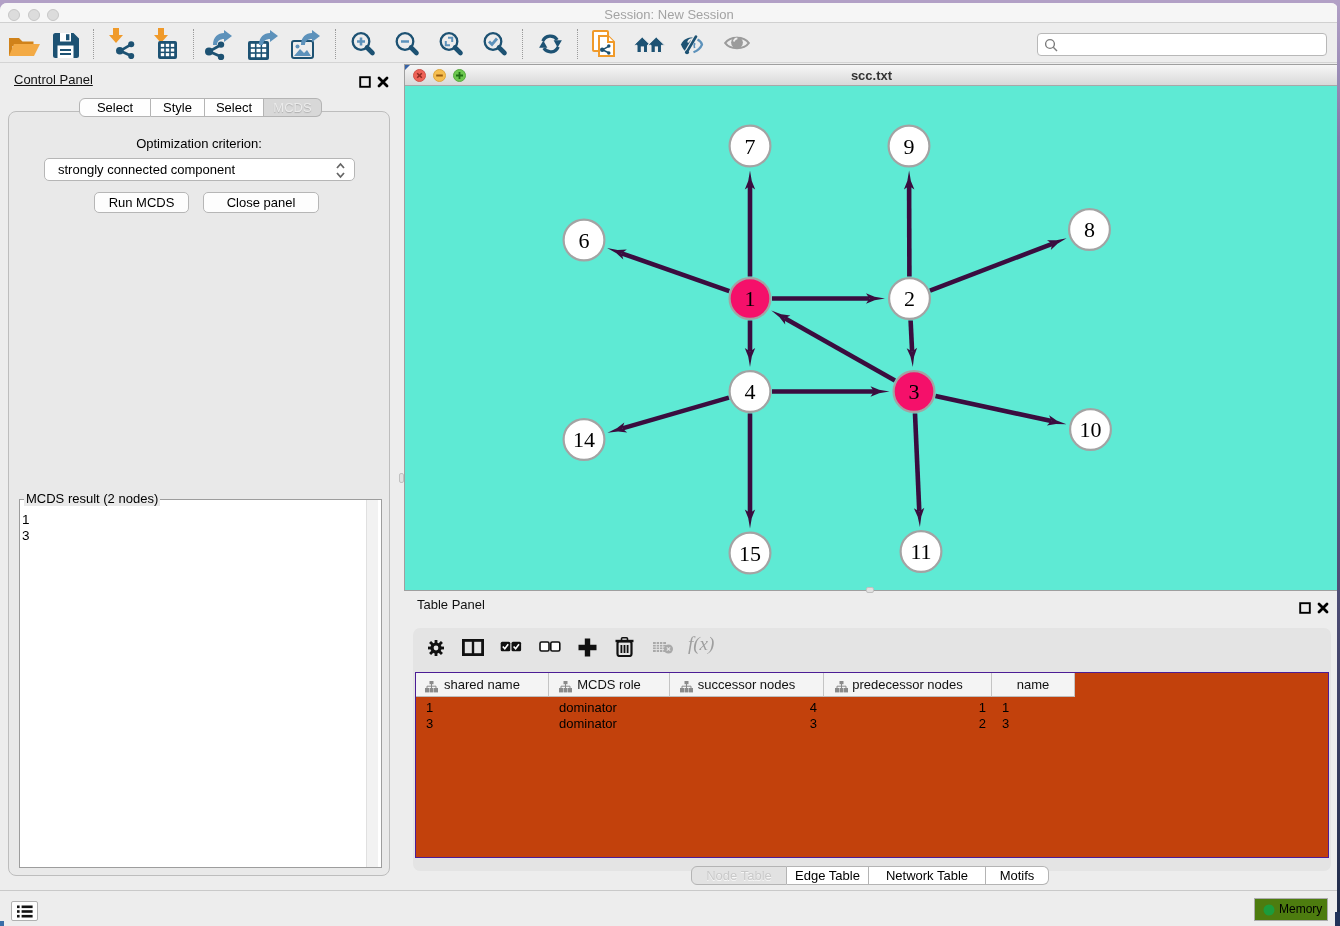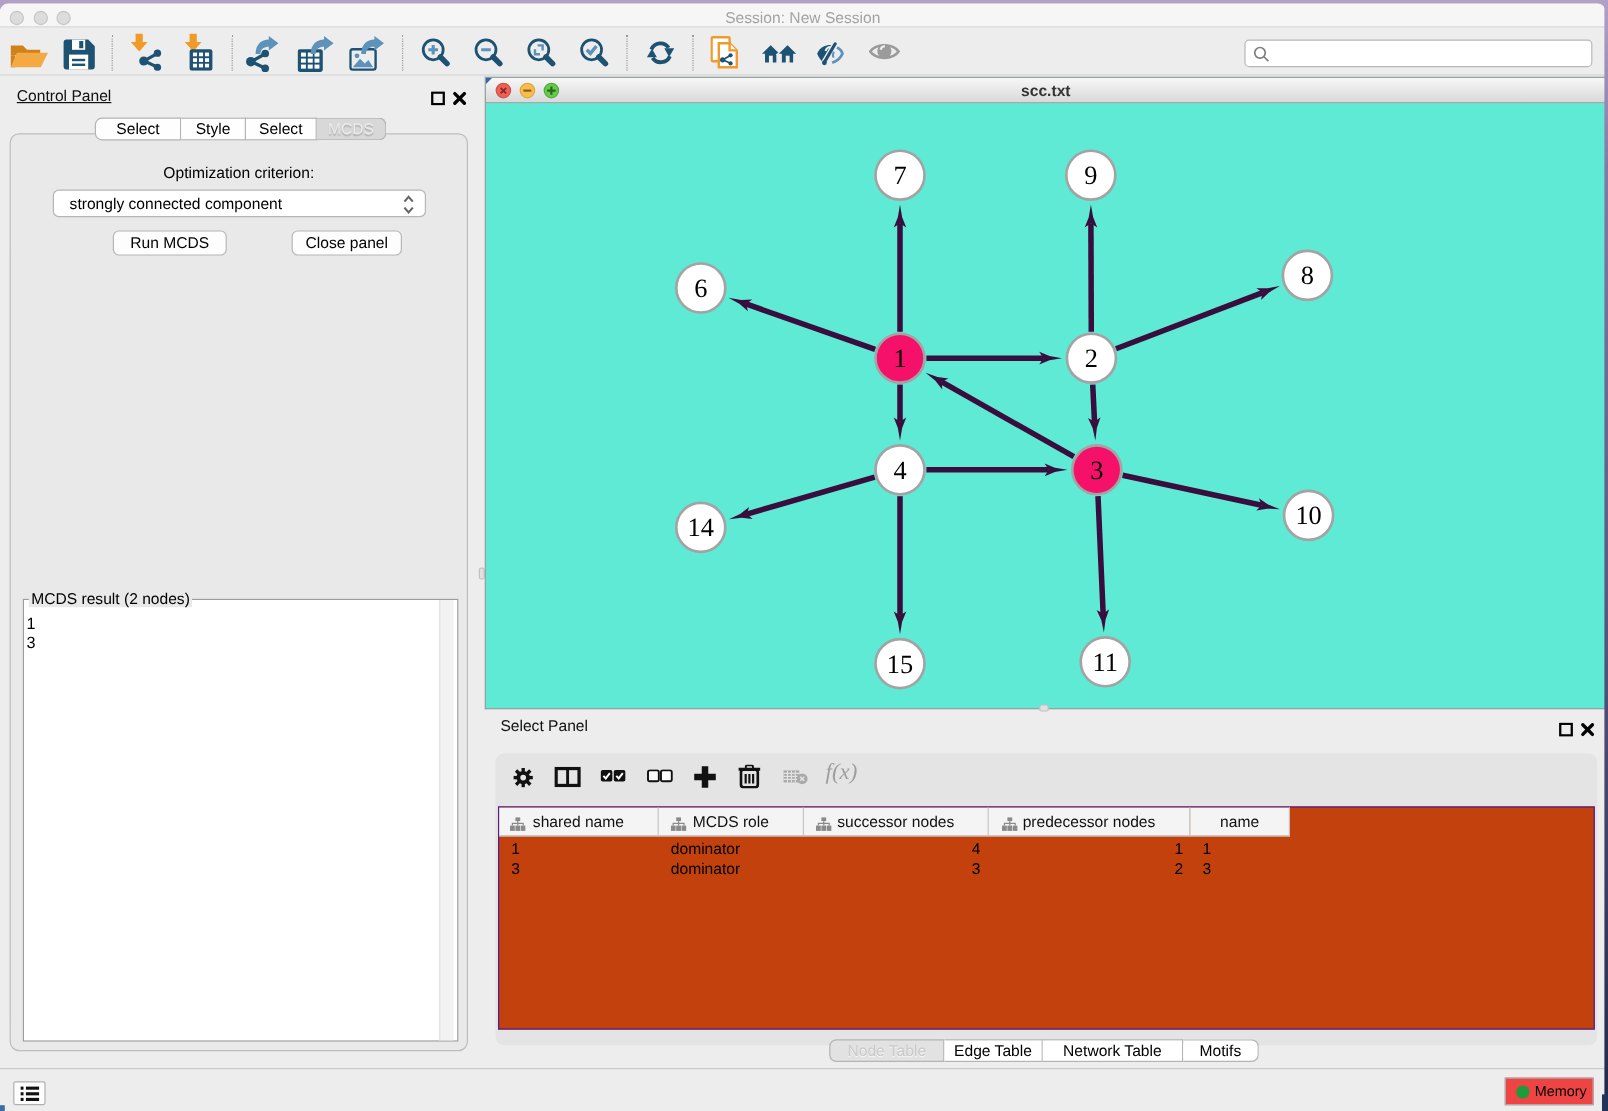--- a/index.html
+++ b/index.html
@@ -49,21 +49,21 @@
 #tp-title { left:417px; top:594px; font-size:13px; color:#111; }
 #tp-toolbar { left:413px; top:625px; width:918px; height:243px; background:#e4e4e4; border-radius:7px; }
 #tp-table { left:415px; top:669px; width:914px; height:186px; background:#c2410c; border:1px solid #4c1d95; }
 .th { position:absolute; top:0; height:24px; background:#f4f4f4; border-right:1px solid #c4c4c4; border-bottom:1px solid #bdbdbd; font-size:13px; color:#111; text-align:center; line-height:23px; }
 .td { position:absolute; font-size:13px; color:#000; }
 
 .btab { position:absolute; top:863px; height:19px; background:#fff; border:1px solid #b4b4b4; font-size:13px; color:#000; text-align:center; line-height:18px; }
 
 #statusbar { left:0; top:887px; width:1338px; height:36px; background:#ededed; border-top:1px solid #c9c9c9; }
 #listbtn { left:11px; top:10px; width:27px; height:20px; background:#fdfdfd; border:1px solid #b0b0b0; border-radius:2px; }
-#membtn { left:1254px; top:7px; width:74px; height:23px; background:#ef4444; border:1px solid #ababab; font-size:12px; color:#000; padding-left:24px; line-height:21px; }
+#membtn { left:1254px; top:7px; width:74px; height:23px; background:#4d7c0f; border:1px solid #ababab; font-size:12px; color:#000; padding-left:24px; line-height:21px; }
 </style>
 </head>
 <body>
 <div class="abs" id="desk-top"></div>
 <div class="abs" id="win">
   <div class="abs" id="titlebar">
     <div class="tl" style="left:8px;"></div>
     <div class="tl" style="left:28px;"></div>
     <div class="tl" style="left:47px;"></div>
     <div class="abs" id="title-text">Session: New Session</div>
@@ -225,21 +225,21 @@
   <div class="tab" style="left:79px; width:72px; border-radius:6px 0 0 6px;">Select</div>
   <div class="tab" style="left:151px; width:54px; border-left:none;">Style</div>
   <div class="tab" style="left:205px; width:59px; border-left:none;">Select</div>
   <div class="tab" style="left:264px; width:58px; border-left:none; border-radius:0 6px 6px 0; background:#d8d8d8; color:#ebebeb; text-shadow:0 1px 1px #adadad;">MCDS</div>
   <div class="abs" id="opt-label">Optimization criterion:</div>
   <div class="abs" id="cp-select">strongly connected component<svg style="position:absolute; right:8px; top:3px;" width="11" height="17" viewBox="0 0 11 17">
         <path d="M2,6 L5.5,2 L9,6" fill="none" stroke="#666" stroke-width="1.8"></path>
         <path d="M2,11 L5.5,15 L9,11" fill="none" stroke="#666" stroke-width="1.8"></path>
       </svg></div>
   <div class="btn" style="left:94px; width:95px;">Run MCDS</div>
-  <div class="btn" style="left:203px; width:92px;margin-left:40px;">Close panel</div>
+  <div class="btn" style="left:203px; width:116px;">Close panel</div>
   <div class="abs" id="fieldset"></div>
   <div class="abs" id="fs-scroll"></div>
   <div class="abs" id="fs-legend">MCDS result (2 nodes)</div>
   <div class="abs" id="fs-text">1<br>3</div>
   <div class="abs" id="vgrip"></div>
   <div class="abs" id="netwin">
     <div class="abs" id="nw-titlebar">
       <div class="abs" id="nw-corner"></div>
       <div class="tl2" style="left:8px; background:#ee6156; border:1px solid #ce5247;">
           <svg width="11" height="11" viewBox="0 0 11 11" style="position:absolute;left:0;top:0;">
@@ -309,21 +309,21 @@
       <text x="684.5" y="150.0">8</text>
       <text x="504.0" y="66.5">9</text>
       <text x="685.5" y="350.0">10</text>
       <text x="516.0" y="472.0">11</text>
       <text x="179.0" y="360.0">14</text>
       <text x="345.0" y="473.5">15</text>
       </g>
       </svg>
   </div>
   <div class="abs" id="hgrip"></div>
-  <div class="abs" id="tp-title">Select Panel</div>
+  <div class="abs" id="tp-title">Table Panel</div>
   <svg class="panicon" style="left:1299px; top:599px;" width="12" height="12" viewBox="0 0 12 12">
       <rect x="1.2" y="1.2" width="9.6" height="9.6" fill="none" stroke="#000" stroke-width="1.9"></rect>
     </svg>
   <svg class="panicon" style="left:1317px; top:599px;" width="12" height="12" viewBox="0 0 12 12">
       <path d="M2,2 L10,10 M10,2 L2,10" stroke="#000" stroke-width="2.8" stroke-linecap="round"></path>
     </svg>
   <div class="abs" id="tp-toolbar">
       <svg style="position:absolute; left:15px; top:12px;" width="16" height="16" viewBox="0 0 16 16">
         <circle cx="8" cy="8" r="5.6" fill="#111"></circle>
         <circle cx="8" cy="8" r="2.4" fill="#e4e4e4"></circle>

